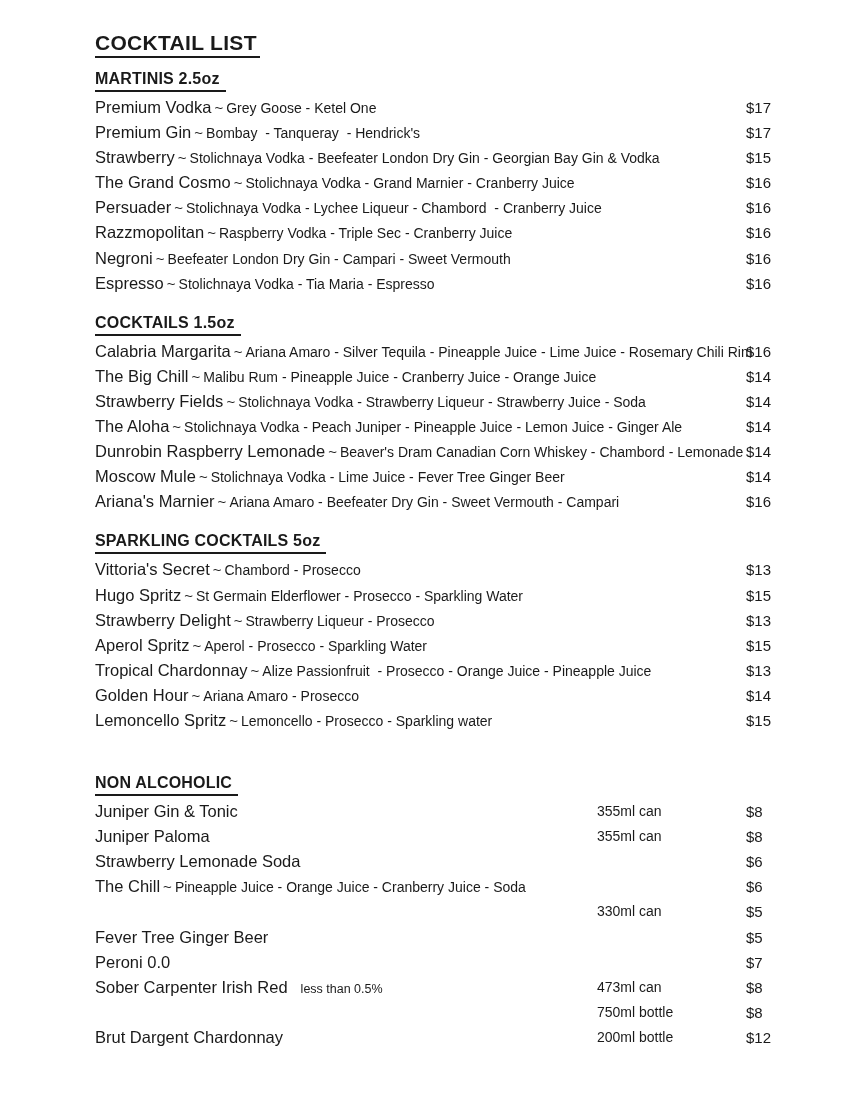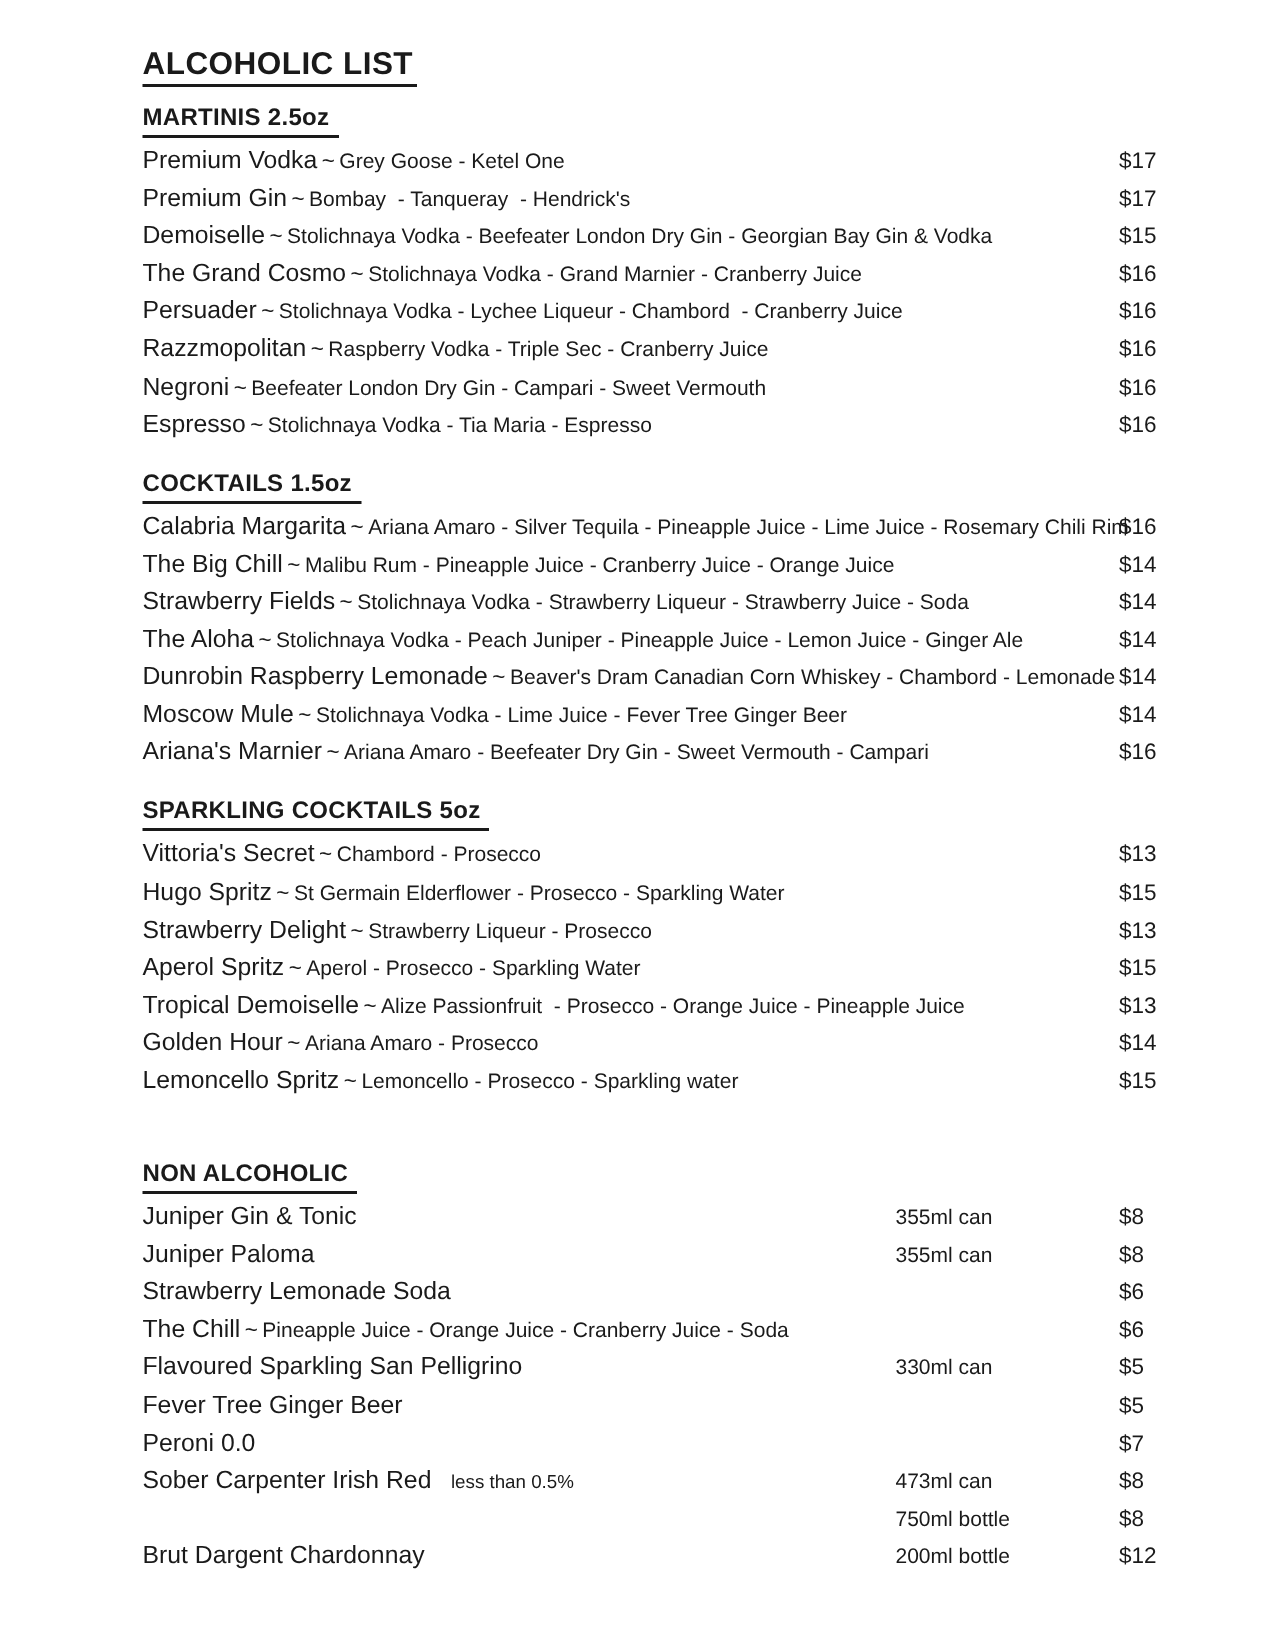--- a/index.html
+++ b/index.html
@@ -48,39 +48,39 @@
   .item-sep  { font-size: 15px; margin: 0 3px; }
   .item-desc { font-size: 14px; white-space: pre; }
   .item-note { font-size: 12.5px; margin-left: 13px; }
   .size-cell  { position: absolute; left: 502px; top: 0; font-size: 14px; }
   .price-cell { position: absolute; left: 651px; top: 0; font-size: 15px; }
 </style>
 </head>
 <body>
 
 <div class="page">
-  <h1 class="title">ALCOHOLIC LIST</h1>
+  <h1 class="title">COCKTAIL LIST</h1>
   <div id="sections">
   <section class="menu-section">
     <h2 class="section-heading">MARTINIS 2.5oz</h2>
     <div class="rows">
   <div class="row">
     <span class="item-name">Premium Vodka</span><span class="item-sep">~</span><span class="item-desc">Grey Goose - Ketel One</span>
     
     <span class="price-cell">$17</span>
   </div>
 
   <div class="row">
     <span class="item-name">Premium Gin</span><span class="item-sep">~</span><span class="item-desc">Bombay  - Tanqueray  - Hendrick's</span>
     
     <span class="price-cell">$17</span>
   </div>
 
   <div class="row">
-    <span class="item-name">Demoiselle</span><span class="item-sep">~</span><span class="item-desc">Stolichnaya Vodka - Beefeater London Dry Gin - Georgian Bay Gin &amp; Vodka</span>
+    <span class="item-name">Strawberry</span><span class="item-sep">~</span><span class="item-desc">Stolichnaya Vodka - Beefeater London Dry Gin - Georgian Bay Gin &amp; Vodka</span>
     
     <span class="price-cell">$15</span>
   </div>
 
   <div class="row">
     <span class="item-name">The Grand Cosmo</span><span class="item-sep">~</span><span class="item-desc">Stolichnaya Vodka - Grand Marnier - Cranberry Juice</span>
     
     <span class="price-cell">$16</span>
   </div>
 
@@ -178,21 +178,21 @@
     <span class="price-cell">$13</span>
   </div>
 
   <div class="row">
     <span class="item-name">Aperol Spritz</span><span class="item-sep">~</span><span class="item-desc">Aperol - Prosecco - Sparkling Water</span>
     
     <span class="price-cell">$15</span>
   </div>
 
   <div class="row">
-    <span class="item-name">Tropical Demoiselle</span><span class="item-sep">~</span><span class="item-desc">Alize Passionfruit  - Prosecco - Orange Juice - Pineapple Juice</span>
+    <span class="item-name">Tropical Chardonnay</span><span class="item-sep">~</span><span class="item-desc">Alize Passionfruit  - Prosecco - Orange Juice - Pineapple Juice</span>
     
     <span class="price-cell">$13</span>
   </div>
 
   <div class="row">
     <span class="item-name">Golden Hour</span><span class="item-sep">~</span><span class="item-desc">Ariana Amaro - Prosecco</span>
     
     <span class="price-cell">$14</span>
   </div>
 
@@ -225,21 +225,20 @@
     <span class="price-cell">$6</span>
   </div>
 
   <div class="row">
     <span class="item-name">The Chill</span><span class="item-sep">~</span><span class="item-desc">Pineapple Juice - Orange Juice - Cranberry Juice - Soda</span>
     
     <span class="price-cell">$6</span>
   </div>
 
   <div class="row">
-    <span class="item-name">Flavoured Sparkling San Pelligrino</span>
     <span class="size-cell">330ml can</span>
     <span class="price-cell">$5</span>
   </div>
 
   <div class="row">
     <span class="item-name">Fever Tree Ginger Beer</span>
     
     <span class="price-cell">$5</span>
   </div>
 

